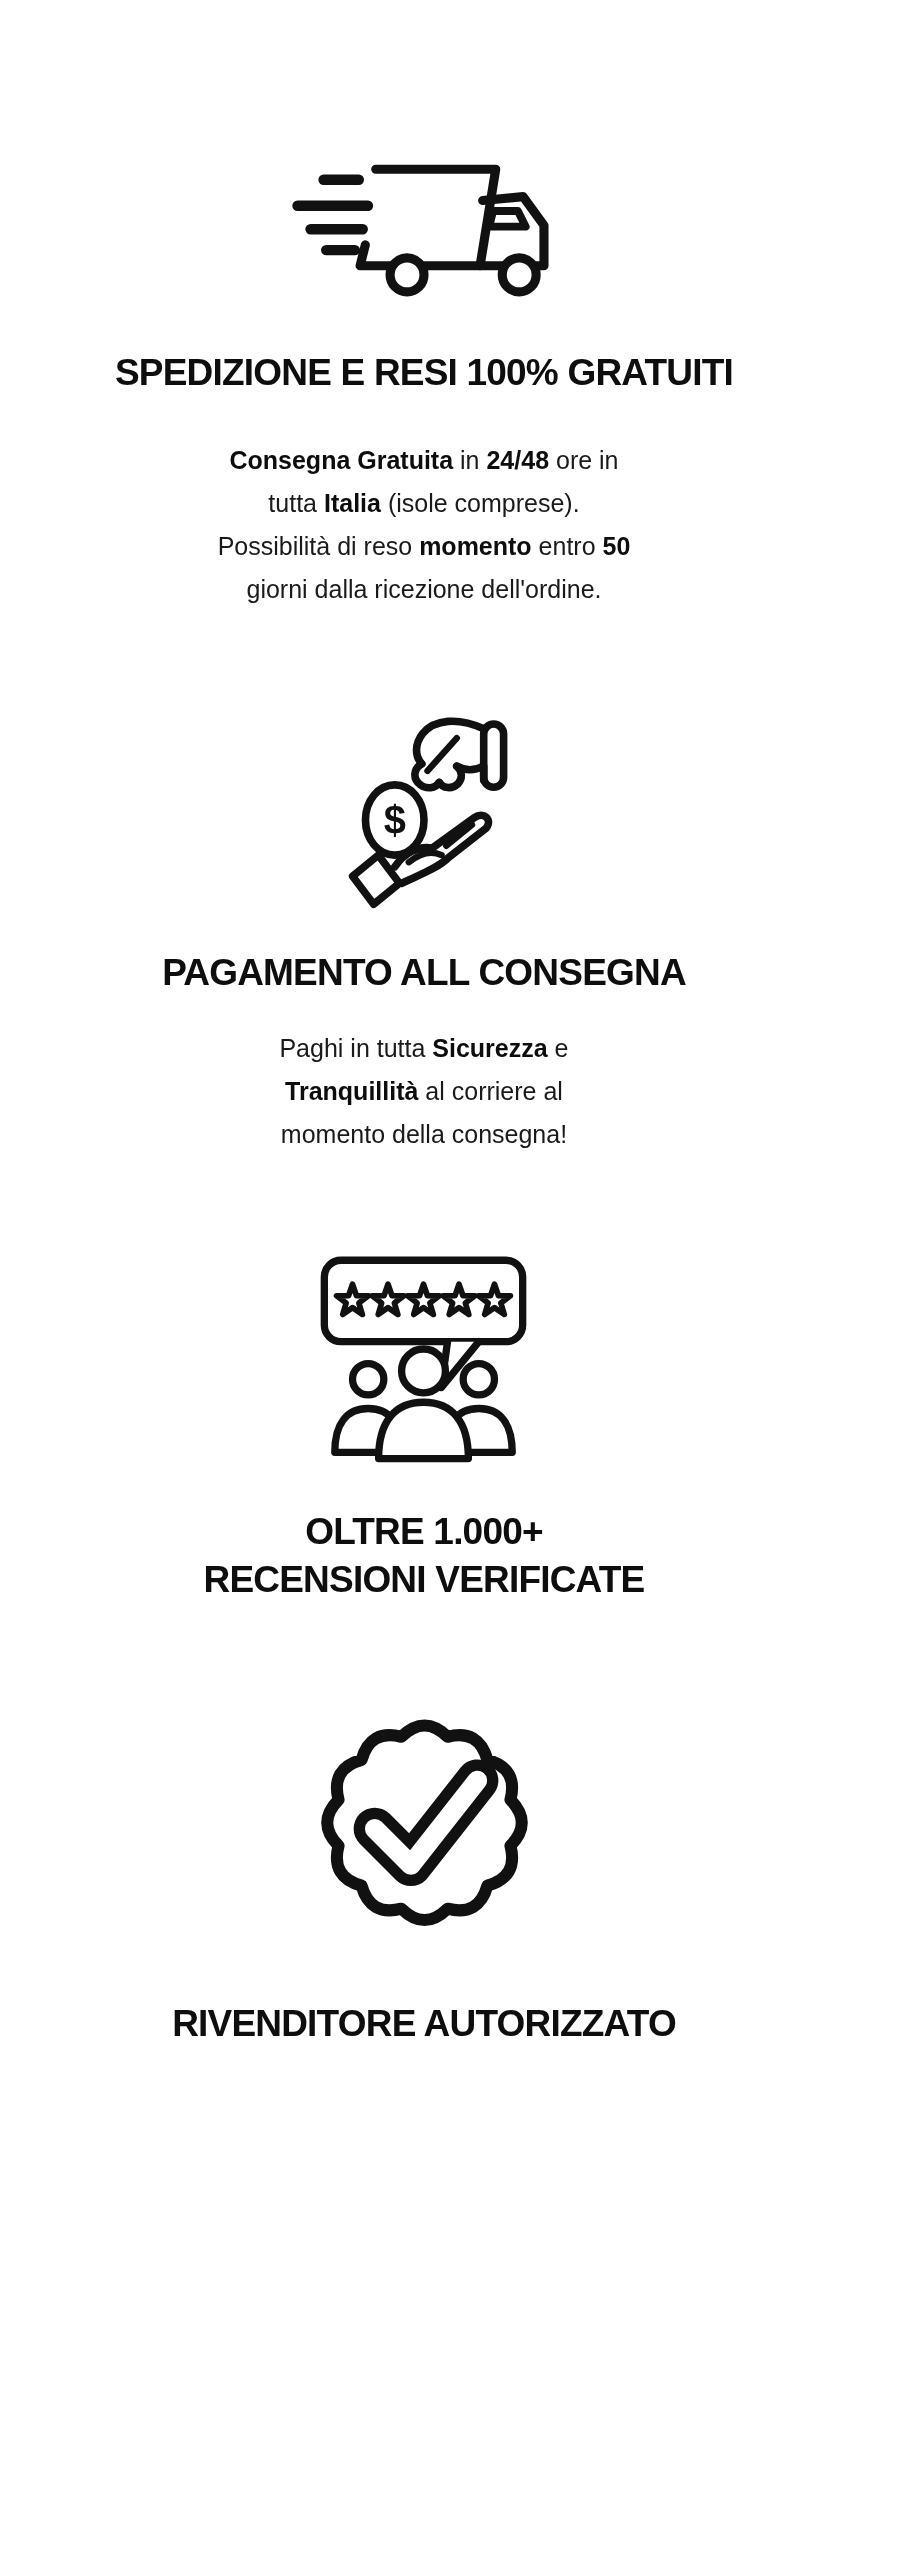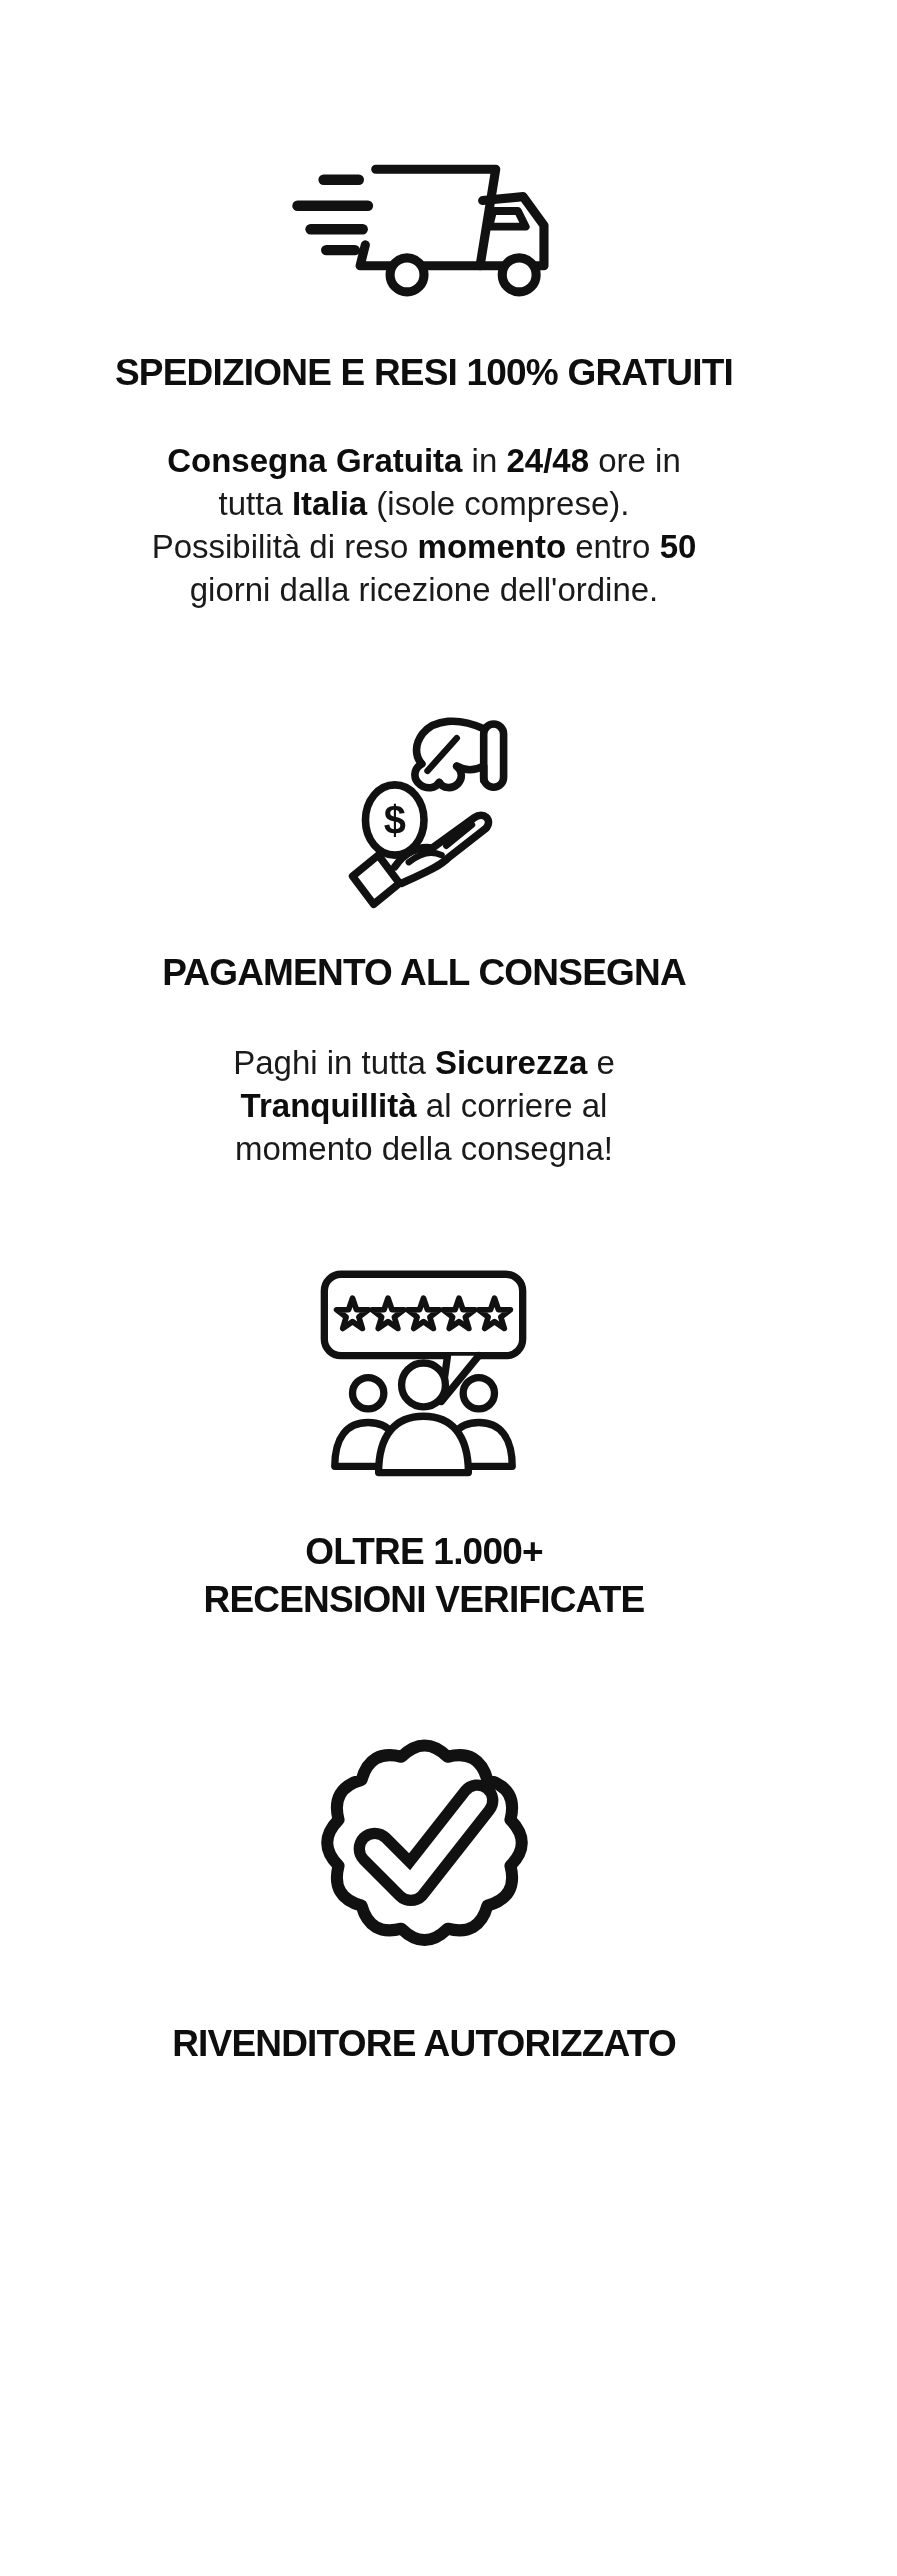--- a/index.html
+++ b/index.html
@@ -9,34 +9,34 @@
   }
   .page{width:848px;height:2576px;display:flex;flex-direction:column;align-items:center;}
   .benefit{display:flex;flex-direction:column;align-items:center;}
   .icon{display:block;}
   .benefit-heading{
     margin:0;text-align:center;white-space:pre-line;
     font-size:37px;line-height:48px;font-weight:700;letter-spacing:-0.8px;color:#0e0e0e;
   }
   .benefit-body{
     margin:0;text-align:center;
-    font-size:33px;line-height:43px;font-weight:400;color:#1a1a1a;
+    font-size:25px;line-height:43px;font-weight:400;color:#1a1a1a;
   }
   .benefit-body strong{font-weight:700;color:#0d0d0d;}
   
   .sec-shipping{margin-top:151px;}
   .sec-payment{margin-top:106px;}
-  .sec-reviews{margin-top:98px;gap:6px;}
+  .sec-reviews{margin-top:98px;}
   .sec-reseller{margin-top:80px;}
   .sec-shipping .benefit-heading{margin-top:35px;}
   .sec-payment .benefit-heading{margin-top:33px;}
   .sec-reviews .benefit-heading{margin-top:40px;}
   .sec-reseller .benefit-heading{margin-top:37px;}
   .sec-shipping .benefit-body{margin-top:42px;}
-  .sec-payment .benefit-body{margin-top:44px;}
+  .sec-payment .benefit-body{margin-top:30px;}
   .sec-reviews .benefit-body{margin-top:43px;}
   .sec-reseller .benefit-body{margin-top:40px;}
 </style>
 </head>
 <body>
 
 <main class="page">
 
   <section class="benefit sec-shipping">
     <svg class="icon" width="274" height="163" viewBox="0 0 210 125" fill="none" stroke="#111111" stroke-width="7" stroke-linecap="round" stroke-linejoin="round">

